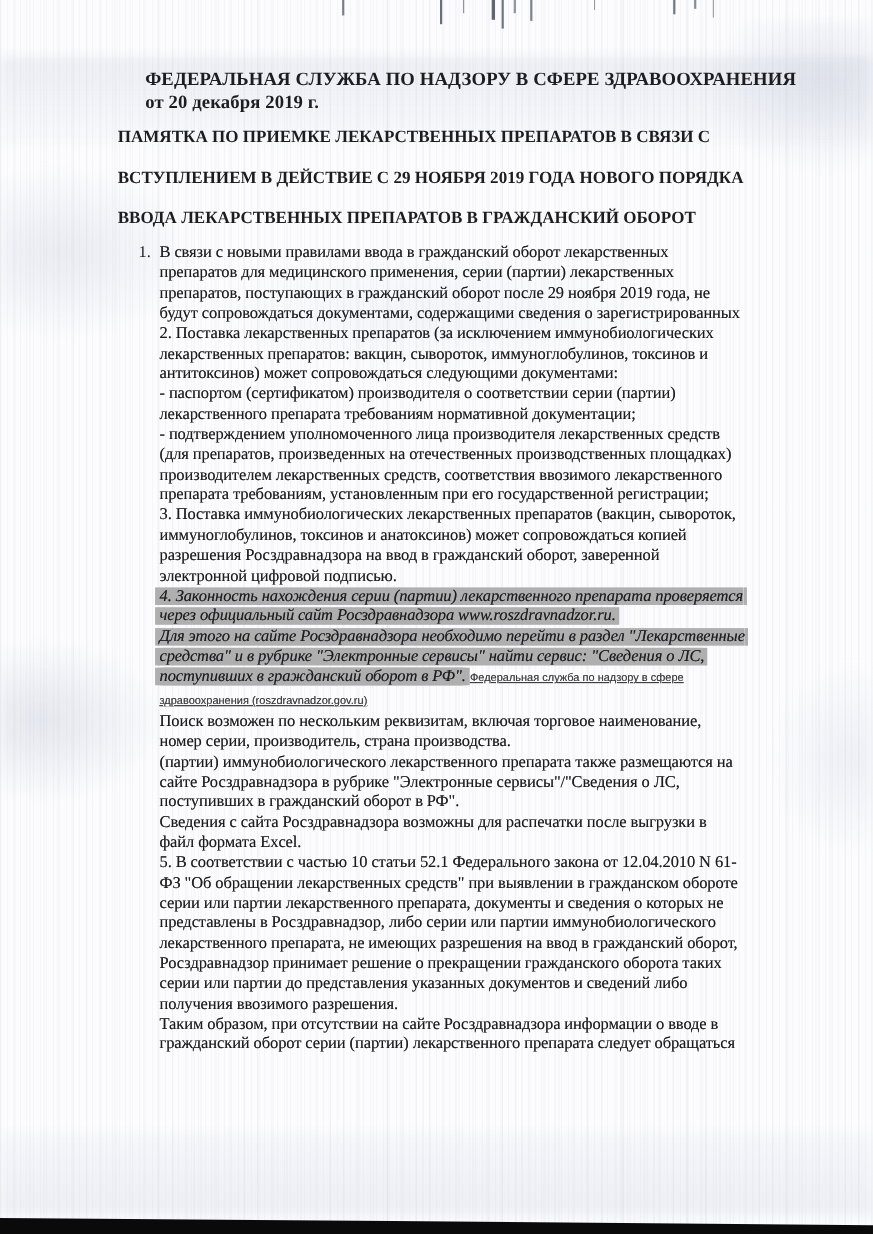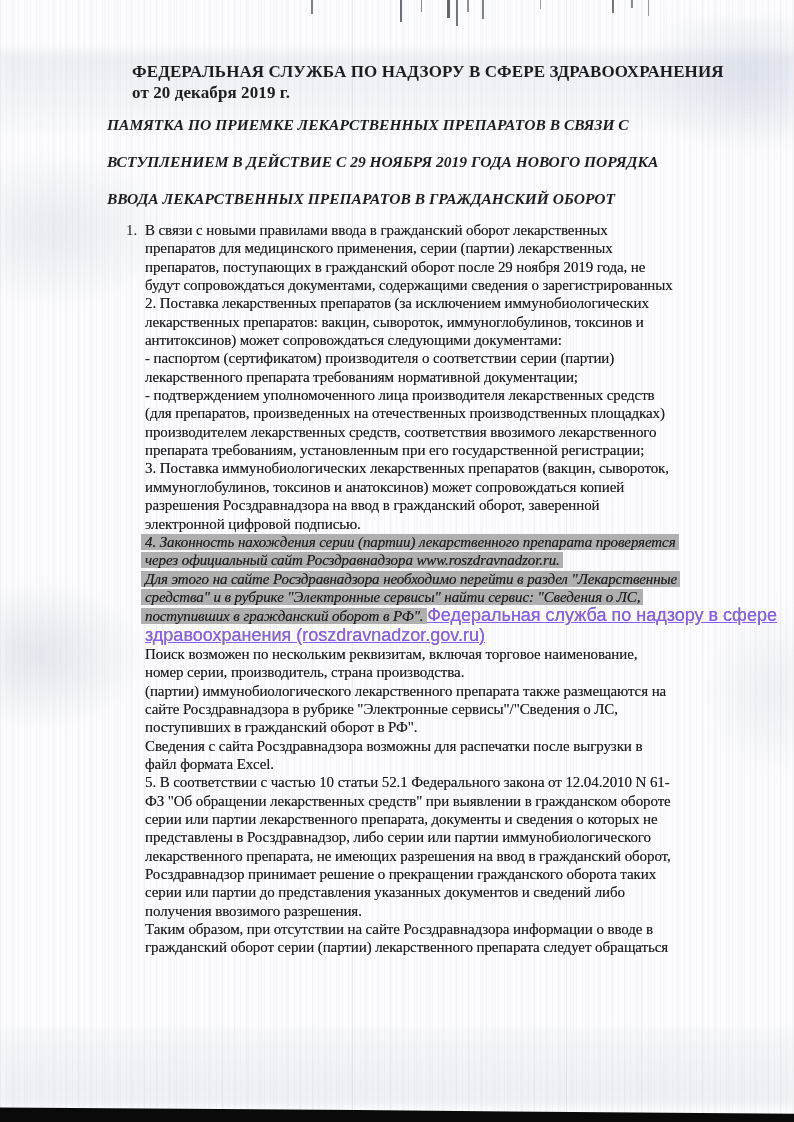--- a/index.html
+++ b/index.html
@@ -28,28 +28,28 @@
   .vline{position:absolute;top:0;width:1px;height:100%;pointer-events:none;background:rgba(95,105,130,0.10);}
   .dash{position:absolute;top:0;pointer-events:none;background:#3b404c;}
   
   .bottom-band{
     position:absolute;left:0;bottom:0;width:794px;height:17px;background:#0a0a0b;
     clip-path:polygon(0 14%, 45% 30%, 100% 52%, 100% 100%, 0 100%);
   }
   
   .header{position:absolute;left:89px;top:61px;font-weight:bold;font-size:17px;line-height:21px;letter-spacing:0.1px;margin-left:43px;}
   .title{position:absolute;left:107px;top:116px;font-weight:bold;font-size:15.5px;}
-  .tline{line-height:17px;margin-bottom:20px;white-space:pre;font-style:italic;}
+  .tline{line-height:17px;margin-bottom:20px;white-space:pre;}
   .docbody{position:absolute;left:145px;top:221px;width:600px;font-size:15px;letter-spacing:-0.1px;}
   .bline{line-height:18.35px;white-space:pre;text-shadow:0 0 0.4px rgba(10,10,12,0.55);}
   .list-marker{position:absolute;left:-19px;top:0;line-height:18.35px;}
   .seg-h{background:#b0afaf;box-shadow:-4px 0 0 #b0afaf, 3px 0 0 #b0afaf;font-style:italic;}
   .seg-l{
     font-family:"Liberation Sans","DejaVu Sans",sans-serif;
-    font-size:18px;text-decoration:underline;color:#8b5cf6;letter-spacing:0;
+    font-size:10px;text-decoration:underline;color:#404040;letter-spacing:0;
   }
 </style>
 </head>
 <body>
 
 <div class="page">
 
   <div class="streaks"></div>
   <div class="wash w1"></div>
   <div class="wash w2"></div>

